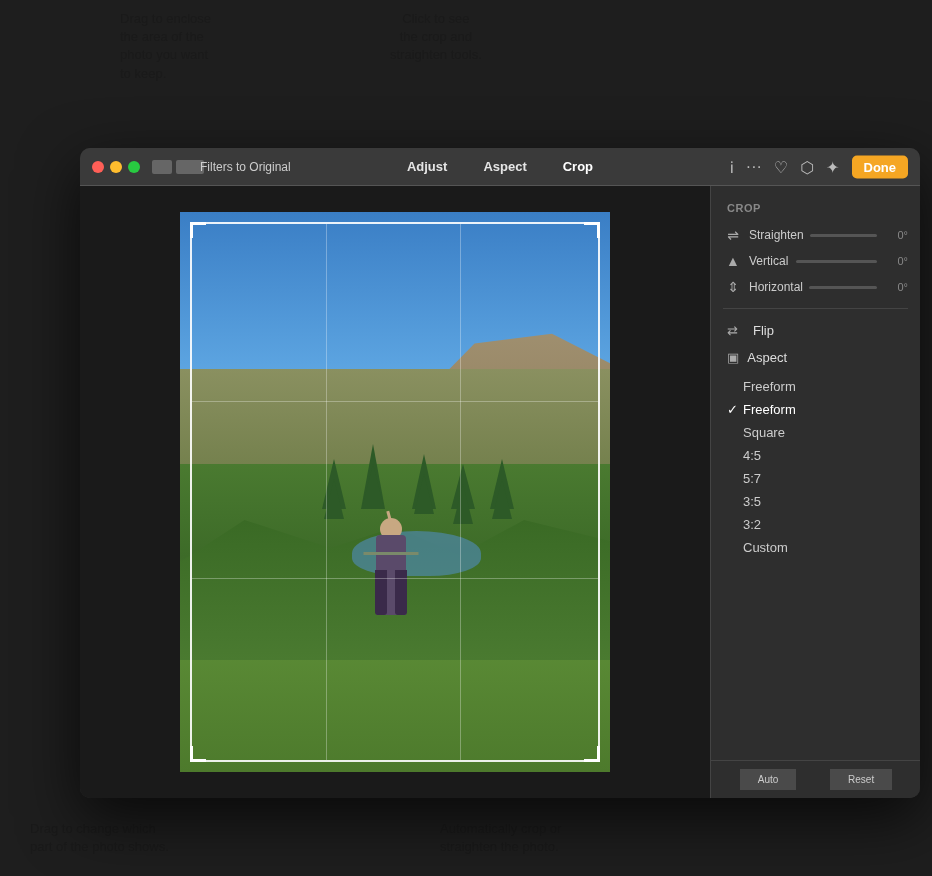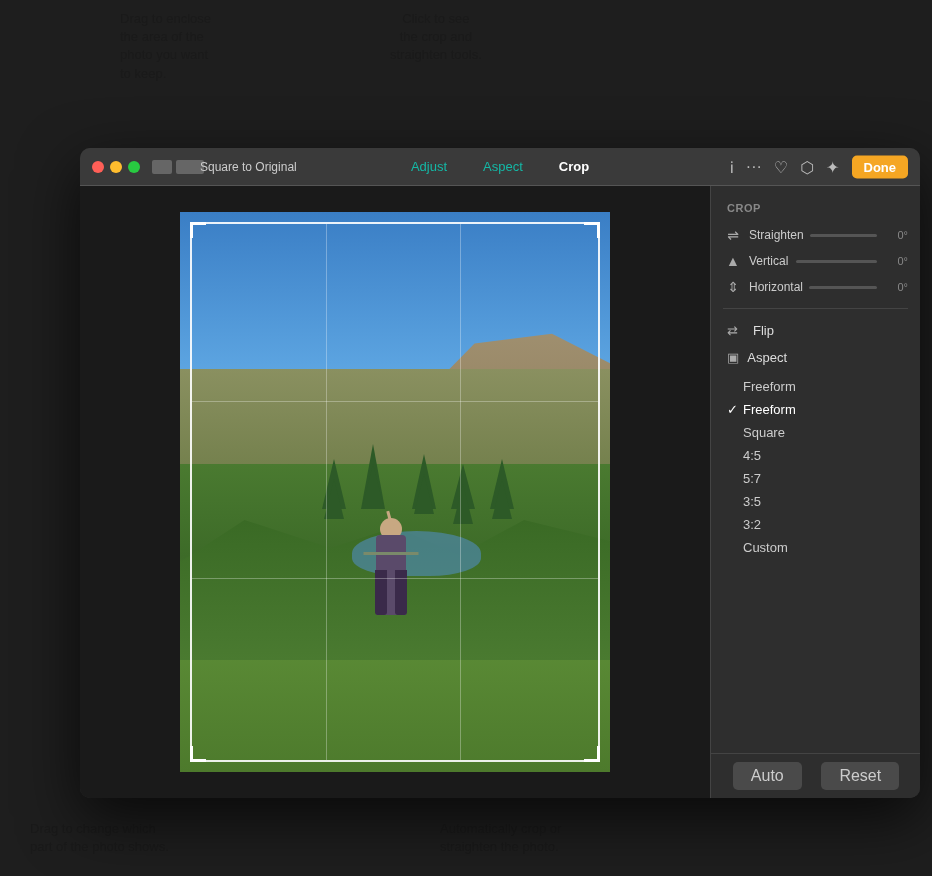--- a/index.html
+++ b/index.html
@@ -104,25 +104,26 @@
 
     .nav-tabs {
       position: absolute;
       left: 50%;
       transform: translateX(-50%);
       display: flex;
       gap: 20px;
       align-items: center;
     }
     .nav-tab {
-      color: #14b8a6;
+      color: #e5e5e5;
       font-size: 13px;
       cursor: pointer;
       padding: 4px 8px;
       border-radius: 4px;
+      font-weight: bold;
     }
     .nav-tab.active {
       color: #fff;
       font-weight: 600;
     }
 
     .toolbar-right {
       position: absolute;
       right: 12px;
       top: 50%;
@@ -348,23 +349,23 @@
       display: flex;
       justify-content: space-around;
       padding: 8px 12px;
       border-top: 1px solid #444;
       background: #2e2e2e;
     }
     .bottom-btn {
       background: #4a4a4a;
       border: none;
       color: #ccc;
-      font-size: 16px;
+      font-size: 10px;
       padding: 5px 18px;
-      border-radius: 5px;
+      border-radius: 0;
       cursor: pointer;
     }
   </style>
 </head>
 <body>
 
 <div class="tooltip-area tooltip-top-left" style="white-space: pre-line;">Drag to enclose
 the area of the
 photo you want
 to keep.</div>
@@ -386,21 +387,21 @@
       <div class="traffic-light tl-close"></div>
       <div class="traffic-light tl-min"></div>
       <div class="traffic-light tl-max"></div>
     </div>
 
     <div class="view-toggle">
       <div class="view-btn"></div>
       <div class="view-btn" style="width:28px;"></div>
     </div>
 
-    <button class="revert-btn">Square to Original</button>
+    <button class="revert-btn">Filters to Original</button>
 
     <div class="nav-tabs">
       <span class="nav-tab">Adjust</span>
       <span class="nav-tab">Aspect</span>
       <span class="nav-tab active">Crop</span>
     </div>
 
     <div class="toolbar-right">
       <span class="toolbar-icon">ℹ</span>
       <span class="toolbar-icon">···</span>

